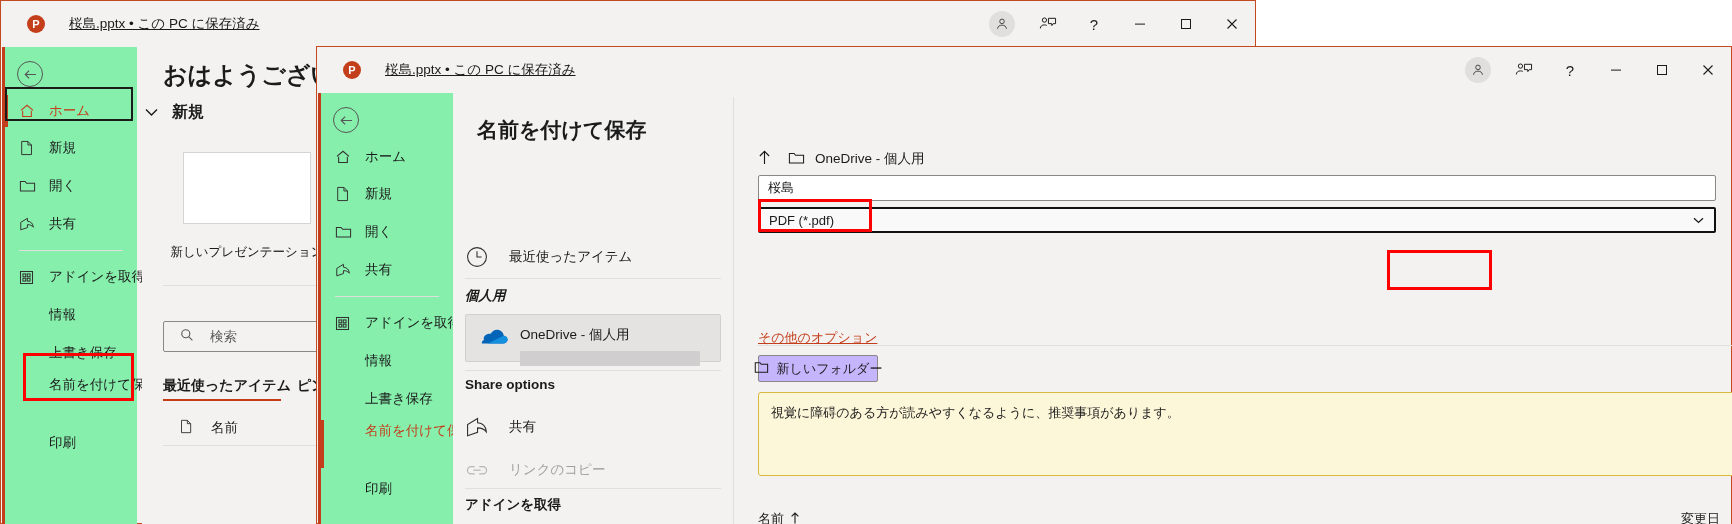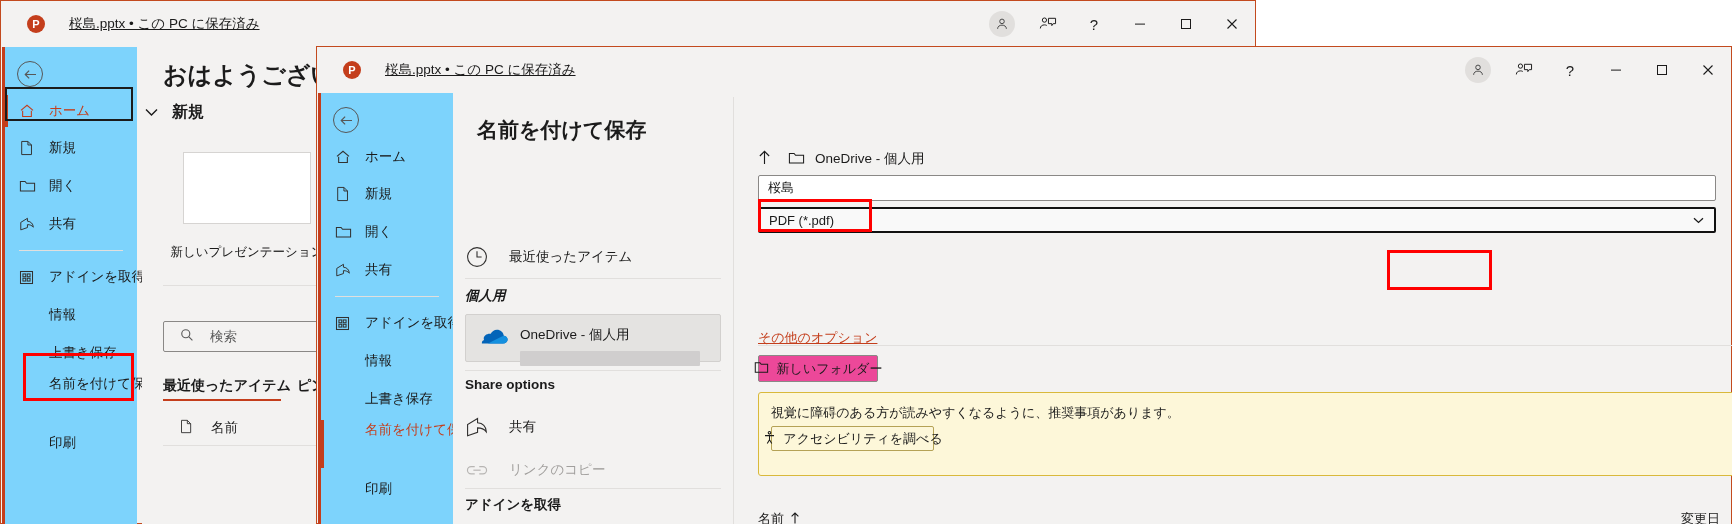--- a/index.html
+++ b/index.html
@@ -25,21 +25,21 @@
   .tb-btn {
     width:46px; height:46px; display:flex; align-items:center; justify-content:center;
     font-size:15px; color:#1b1b1b;
   }
   .tb-acct { width:26px; height:26px; border-radius:50%; background:#e1dfdd;
              display:flex; align-items:center; justify-content:center; }
   .winbtn { width:46px; height:46px; display:flex; align-items:center; justify-content:center; }
   .winbtn svg { display:block; }
 
   
-  .bs-side { position:absolute; top:0; background:#7dd3fc;font-family:Liberation Mono, monospace; }
+  .bs-side { position:absolute; top:0; background:#86efac; }
   .back-circle {
     width:26px; height:26px; border-radius:50%; border:1.4px solid #575757;
     display:flex; align-items:center; justify-content:center; color:#575757;
   }
   .nav-item {
     display:flex; align-items:center; height:38px;
     font-size:13.5px; color:#1b1b1b; position:relative; padding-left:14px;
   }
   .nav-item .ic { width:30px; flex:none; display:flex; align-items:center; color:#323130; }
   .nav-item .lbl { white-space:nowrap; }
@@ -77,21 +77,21 @@
     font-size:13px; color:#1b1b1b; display:flex; align-items:center; padding-left:9px;
   }
   .combo {
     background:#f9f9f9; border:2px solid #111; border-radius:2px;
     font-size:13px; color:#1b1b1b; display:flex; align-items:center;
     padding-left:9px; justify-content:space-between;
   }
   .combo .cv { white-space:nowrap; }
   .combo .chev { margin-right:10px; font-size:11px; color:#1b1b1b; }
   .btn {
-    background:#ec4899; border:1px solid #8a8886; border-radius:2px;
+    background:#c4b5fd; border:1px solid #8a8886; border-radius:2px;
     font-size:13px; color:#1b1b1b; display:flex; align-items:center;
     justify-content:center; gap:7px; white-space:nowrap;
   }
   .link { color:#c43e1c; font-size:13px; text-decoration:underline; white-space:nowrap; }
   .notice {
     background:#fdf7d9; border:1px solid #d9b93b; border-radius:3px;
   }
   .notice-txt { font-size:13px; color:#1b1b1b; }
   .notice-link { color:#1b1b1b; font-size:13px; text-decoration:underline; }
   .col-hdr { font-size:13px; color:#1b1b1b; }
@@ -508,29 +508,20 @@
         <span>
           <svg width="15" height="13" viewBox="0 0 16 14" fill="none" stroke="#1b1b1b" stroke-width="1.1">
             <path d="M1.3 12.2V1.8h5l1.4 1.8h6.9v8.6z"></path>
             </svg>
         </span>
         <span>新しいフォルダー</span>
       </div>
 
       <div class="notice" style="position:absolute; left:24px; top:299px; width:1043px; height:84px;">
         <div class="notice-txt" style="position:absolute; left:12px; top:11px;">視覚に障碍のある方が読みやすくなるように、推奨事項があります。</div>
-        <div class="btn" style="position:absolute; left:12px; top:33px; width:163px; height:25px; gap:6px; background:#fdf7d9; border-color:#b5a256;">
-          <span>
-            <svg width="15" height="15" viewBox="0 0 16 16" fill="none" stroke="#1b1b1b" stroke-width="1.1">
-              <circle cx="8" cy="3" r="1.4"></circle>
-                <path d="M3.2 6h9.6M8 6v4.4M8 10.4l-2.4 4M8 10.4l2.4 4"></path>
-              </svg>
-          </span>
-          <span>アクセシビリティを調べる</span>
-        </div>
       </div>
 
       <div class="col-hdr" style="position:absolute; left:24px; top:417px; display:flex; align-items:center; gap:6px;">
         <span>名前</span>
         <span>
           <svg width="10" height="12" viewBox="0 0 10 12" fill="none" stroke="#1b1b1b" stroke-width="1.1">
             <path d="M5 11.4V1M1.6 4.4L5 1l3.4 3.4"></path>
             </svg>
         </span>
       </div>

